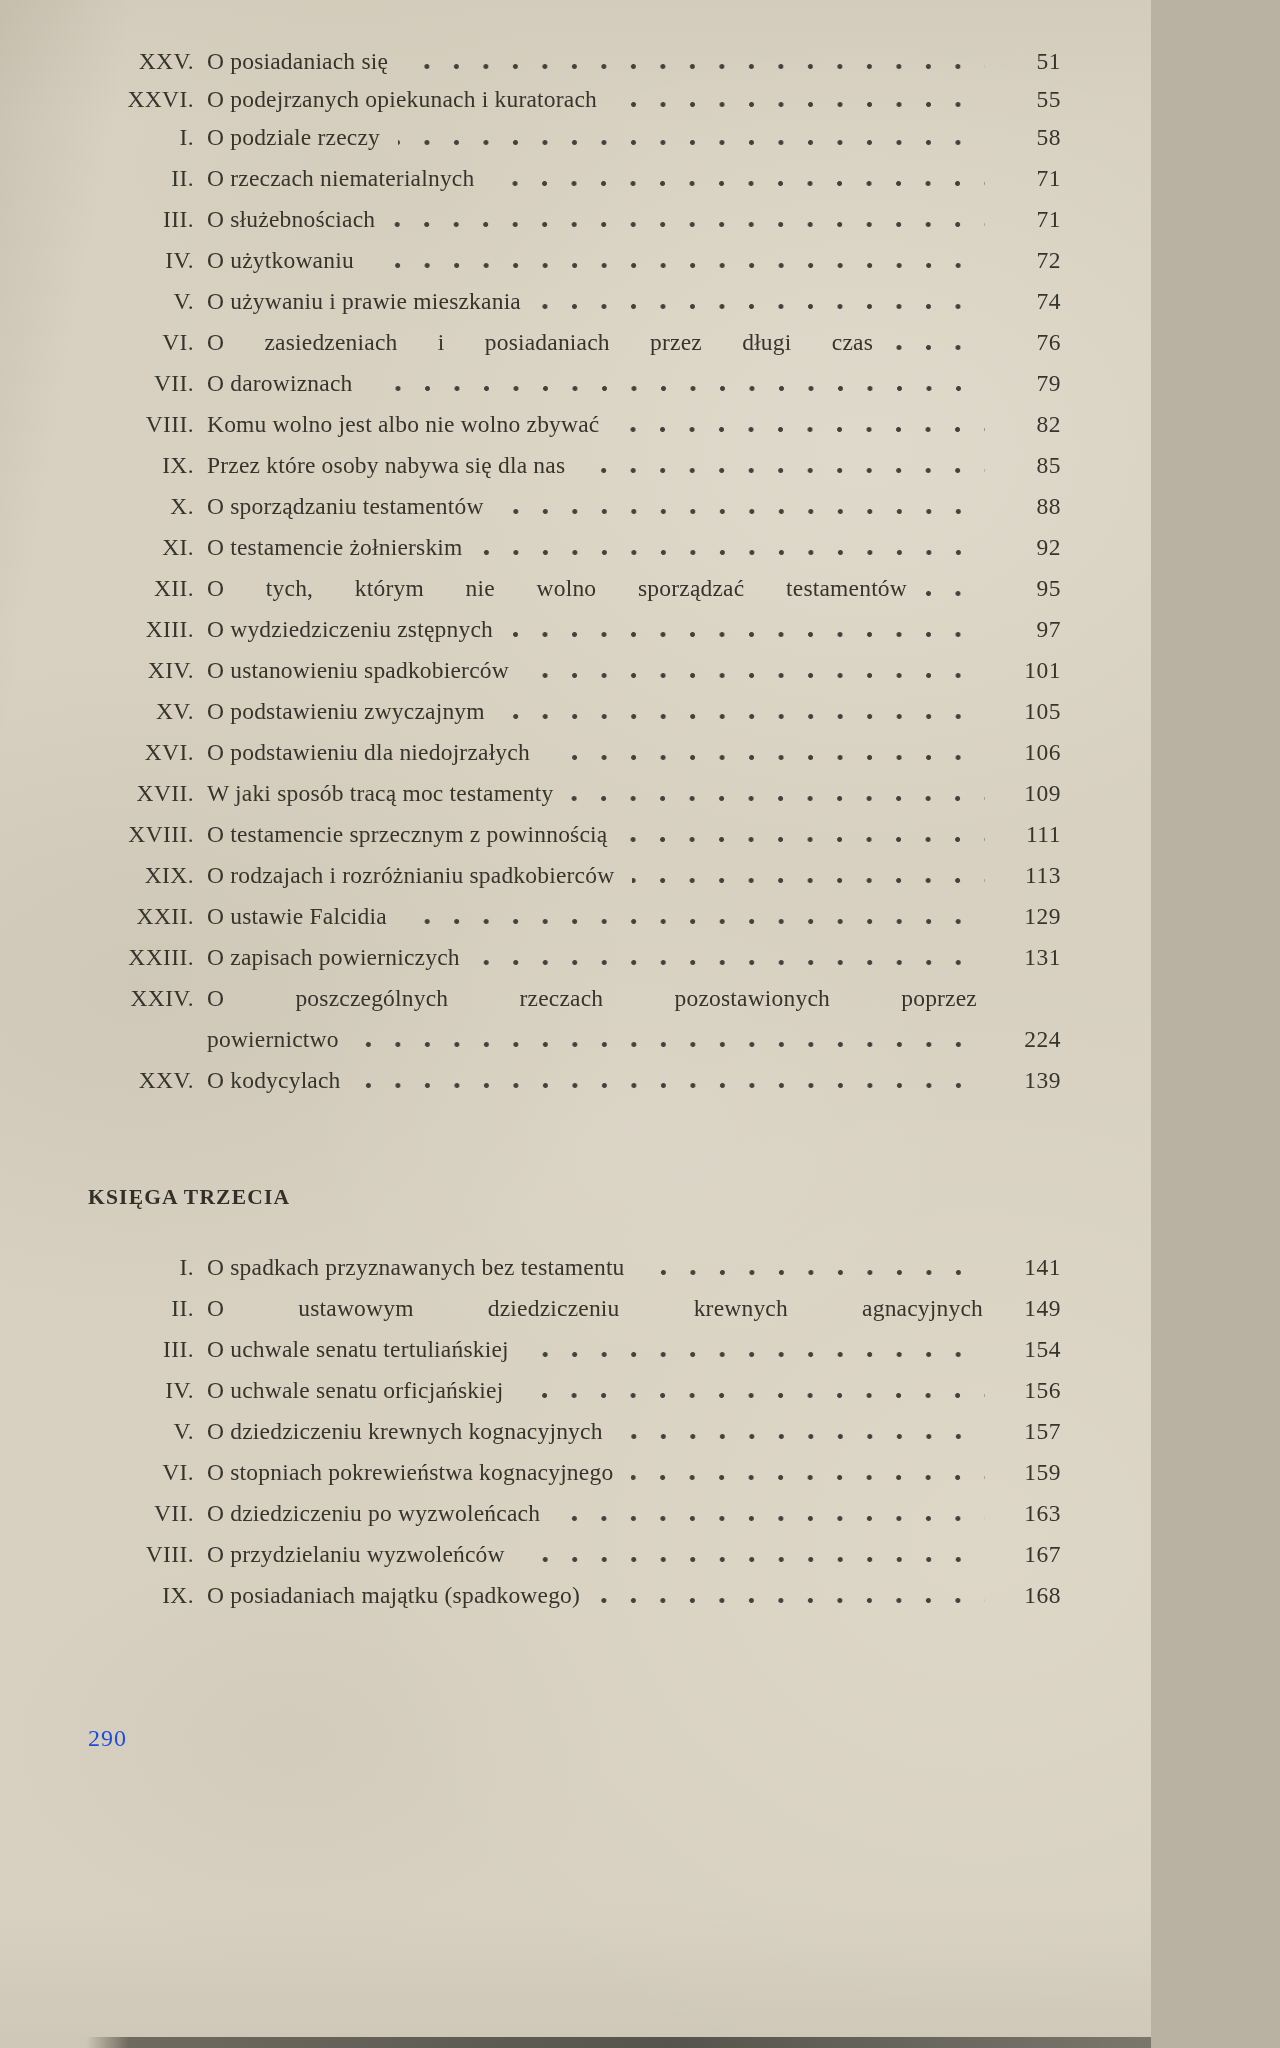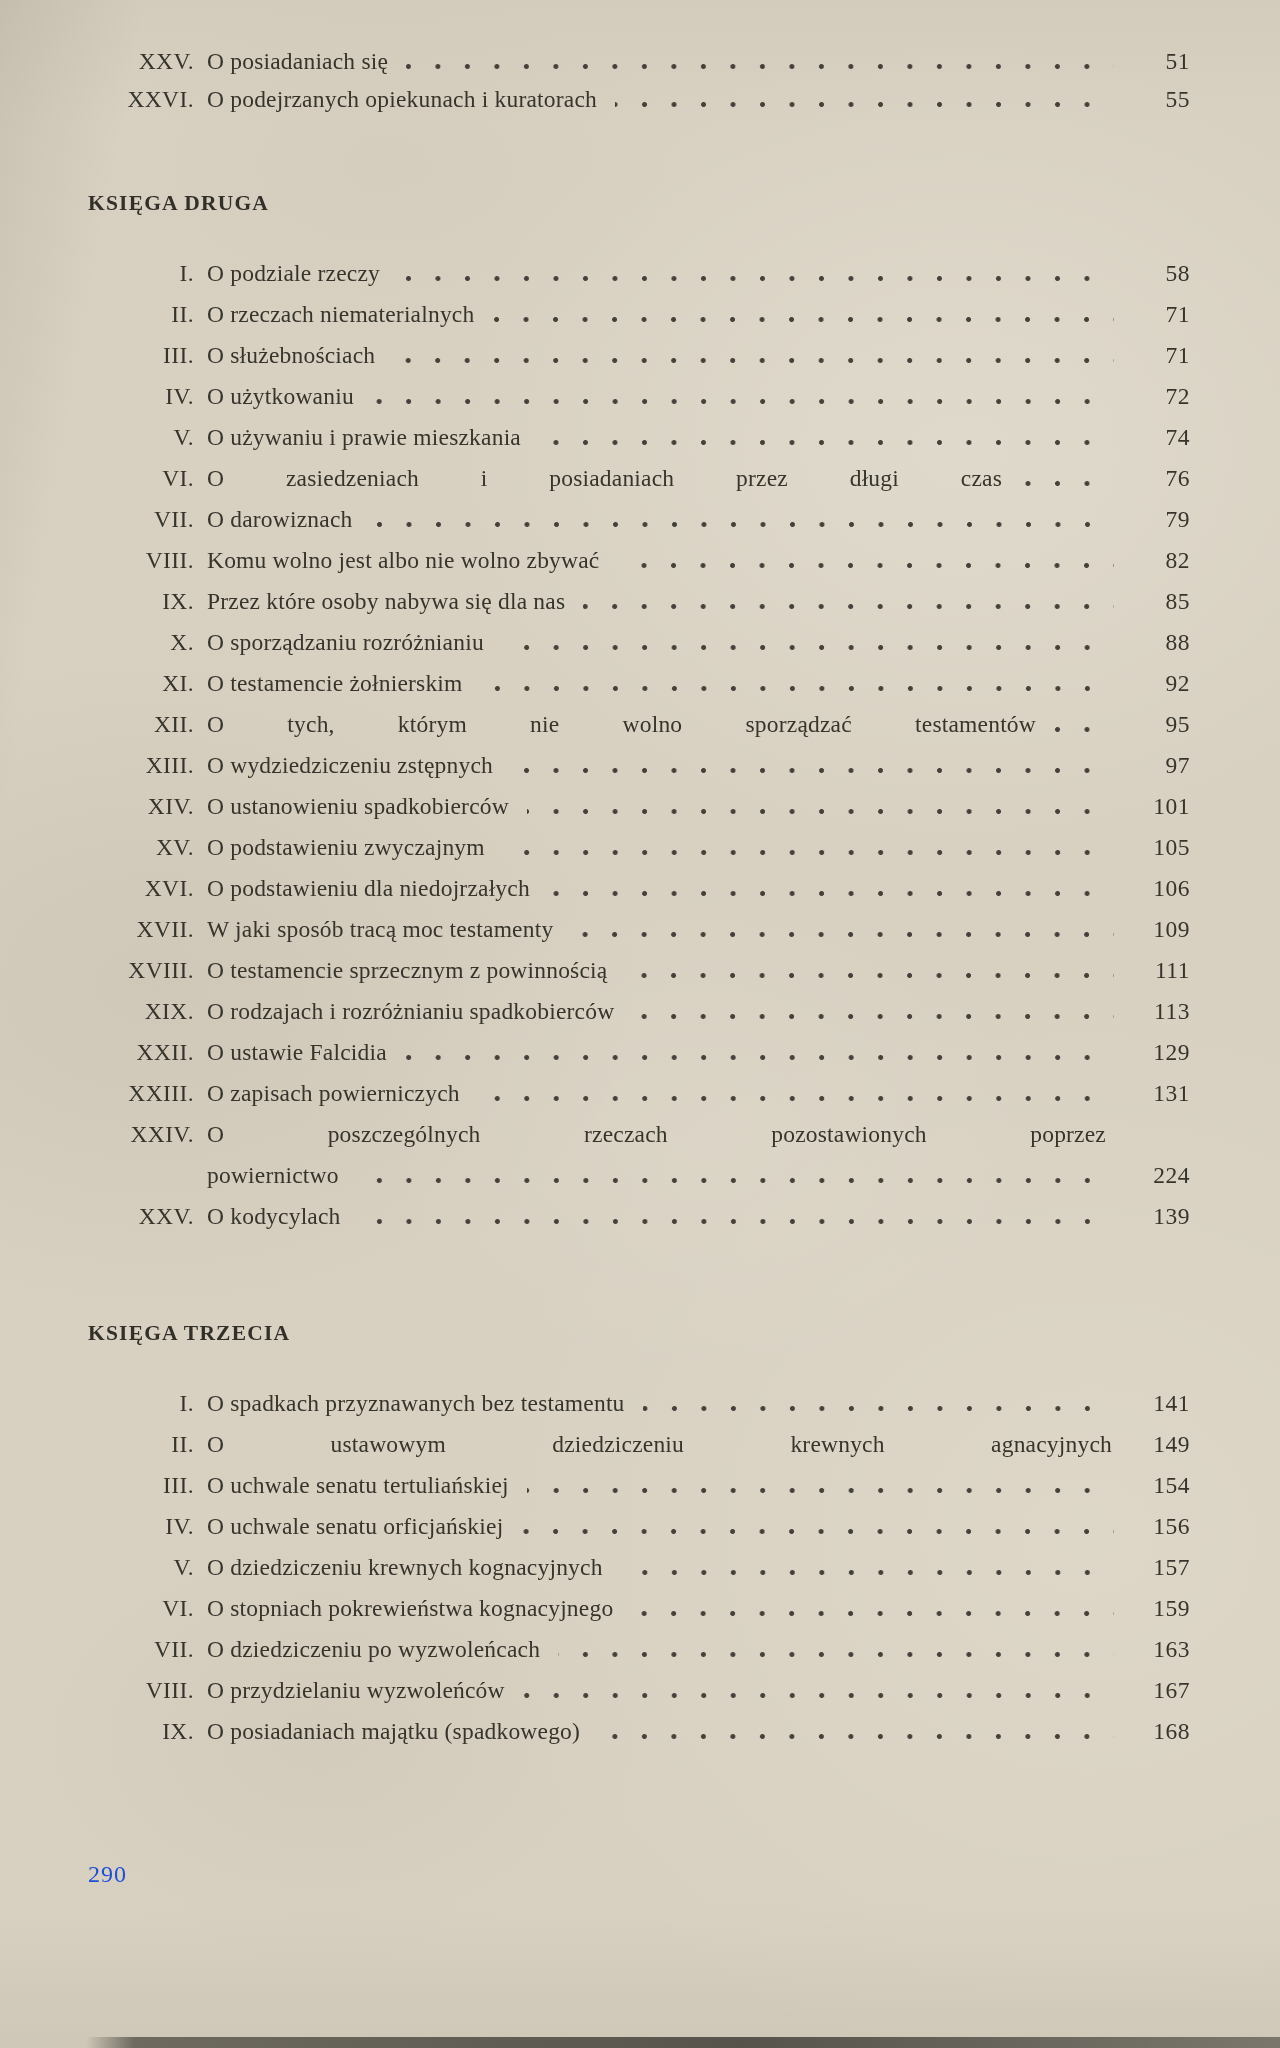--- a/index.html
+++ b/index.html
@@ -1,18 +1,18 @@
 <!DOCTYPE html>
 <html><head>
 <meta charset="utf-8">
 <style>
   html,body{margin:0;padding:0;}
   body{width:1280px;height:2048px;background:#b9b2a3;}
   .paper{
-    position:relative;width:1280px;height:2048px;overflow:hidden;
+    position:relative;width:1151px;height:2048px;overflow:hidden;
     background:#d8d1c2;
     font-family:"Liberation Serif","DejaVu Serif",serif;
     color:#37342c;
   }
   
   .paper::before{
     content:"";position:absolute;inset:0;pointer-events:none;
     background:
       radial-gradient(900px 700px at 75% 22%, rgba(255,252,242,0.20), rgba(255,252,242,0) 60%),
       radial-gradient(1000px 900px at 85% 75%, rgba(255,250,238,0.14), rgba(255,250,238,0) 65%),
@@ -82,21 +82,20 @@
   </div>
 
   <div class="row">
     <span class="num">XXVI.</span>
     <span class="title">O podejrzanych opiekunach i kuratorach</span>
     <span class="leader"></span>
     <span class="pg">55</span>
   </div>
 </div>
         <div>
-  <h2 class="book-heading">KSIĘGA DRUGA</h2>
 
   <div class="row">
     <span class="num">I.</span>
     <span class="title">O podziale rzeczy</span>
     <span class="leader"></span>
     <span class="pg">58</span>
   </div>
 
   <div class="row">
     <span class="num">II.</span>
@@ -149,21 +148,21 @@
 
   <div class="row">
     <span class="num">IX.</span>
     <span class="title">Przez które osoby nabywa się dla nas</span>
     <span class="leader"></span>
     <span class="pg">85</span>
   </div>
 
   <div class="row">
     <span class="num">X.</span>
-    <span class="title">O sporządzaniu rozróżnianiu</span>
+    <span class="title">O sporządzaniu testamentów</span>
     <span class="leader"></span>
     <span class="pg">88</span>
   </div>
 
   <div class="row">
     <span class="num">XI.</span>
     <span class="title">O testamencie żołnierskim</span>
     <span class="leader"></span>
     <span class="pg">92</span>
   </div>

